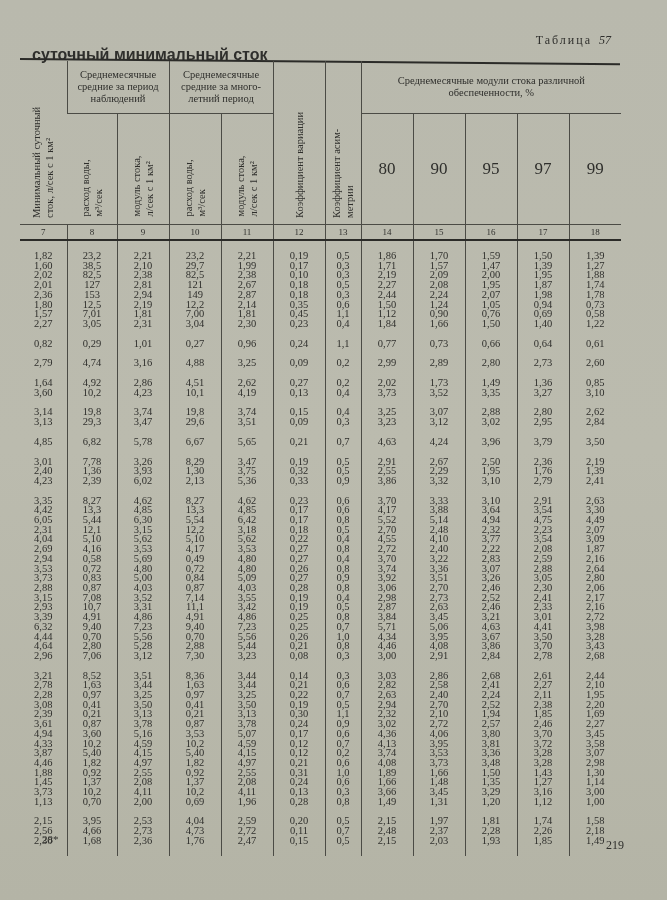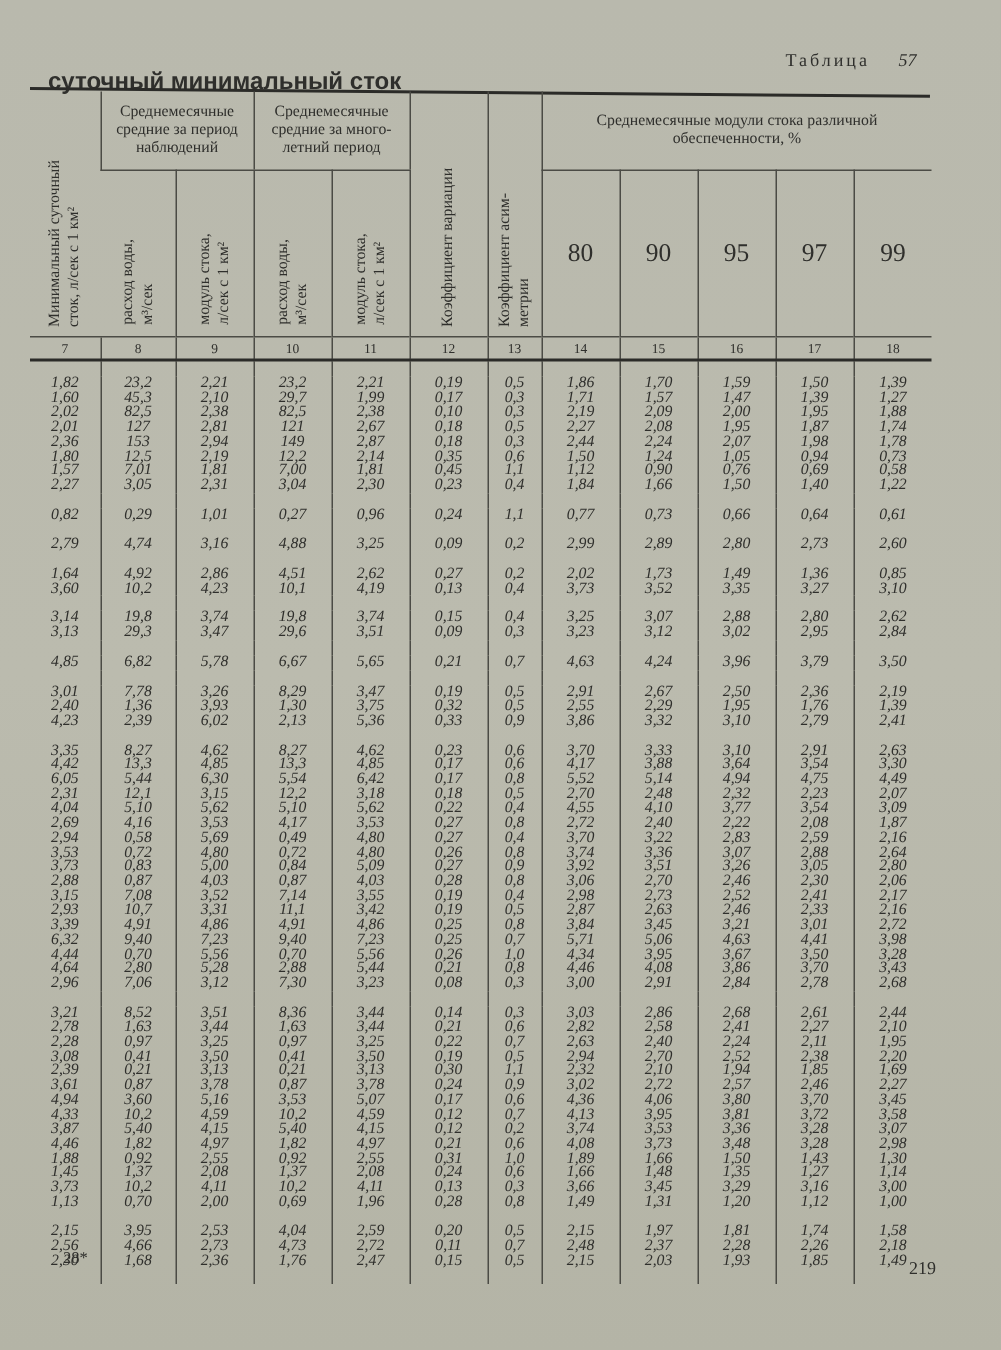--- a/index.html
+++ b/index.html
@@ -11,21 +11,21 @@
     position: relative;
   }
   .page {
     position: absolute; left: 0; top: 0; width: 667px; height: 900px;
     background: linear-gradient(180deg, #b9b9ad 0%, #bbbbae 50%, #b4b4a6 100%);
   }
   .table-label {
     position: absolute; right: 56px; top: 33px;
     font-size: 12px; letter-spacing: 2px;
   }
-  .table-label .num { letter-spacing: 0; margin-left: 14px; font-style: italic; }
+  .table-label .num { letter-spacing: 0; margin-left: 2px; font-style: italic; }
   .subtitle {
     position: absolute; left: 32px; top: 46px;
     font-family: "Liberation Sans", "DejaVu Sans", sans-serif;
     font-weight: bold; font-size: 16px;
   }
   .top-rule {
     position: absolute; left: 20px; top: 58px; width: 600px; height: 2px;
     background: #2b2b28; transform: rotate(0.5deg); transform-origin: left;
   }
   table.data {
@@ -40,21 +40,21 @@
   .hdr th { vertical-align: middle; text-align: center; line-height: 12px; }
   .grp { height: 52px; border-bottom: 1px solid #4b4b45; font-size: 10.5px; padding: 0 3px !important; }
   .rot-cell { height: 110px; position: relative; }
   .rot {
     position: absolute; left: 50%; top: 50%;
     transform: translate(-50%, -50%) rotate(-90deg);
     white-space: nowrap; text-align: left; font-size: 10.5px; line-height: 13px;
   }
   .pct { font-size: 17px; }
   .colnum th { font-size: 9px; height: 14px; border-top: 1px solid #4b4b45; }
-  .thick { border-top: 2px solid #2b2b28; font-style: italic; }
+  .thick { border-top: 2px solid #2b2b28; }
   .group-row td { text-align: center; line-height: 9.7px; font-size: 10.5px; padding: 0; }
   .gap td { height: 10px; }
   .footer-left { position: absolute; left: 42px; top: 833px; font-size: 11px; }
   .footer-right { position: absolute; left: 606px; top: 838px; font-size: 12px; }
 </style>
 </head>
 <body>
 
 <div class="page">
   <div class="table-label">
@@ -169,21 +169,21 @@
             <div>1,60</div>
             <div>2,02</div>
             <div>2,01</div>
             <div>2,36</div>
             <div>1,80</div>
             <div>1,57</div>
             <div>2,27</div>
           </td>
           <td>
             <div>23,2</div>
-            <div>45,3</div>
+            <div>38,5</div>
             <div>82,5</div>
             <div>127</div>
             <div>153</div>
             <div>12,5</div>
             <div>7,01</div>
             <div>3,05</div>
           </td>
           <td>
             <div>2,21</div>
             <div>2,10</div>

